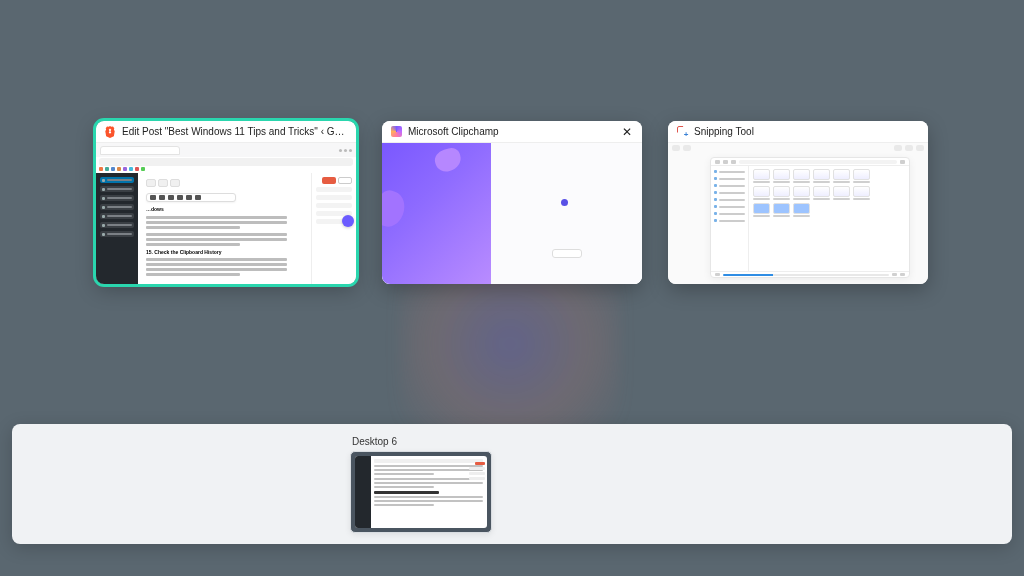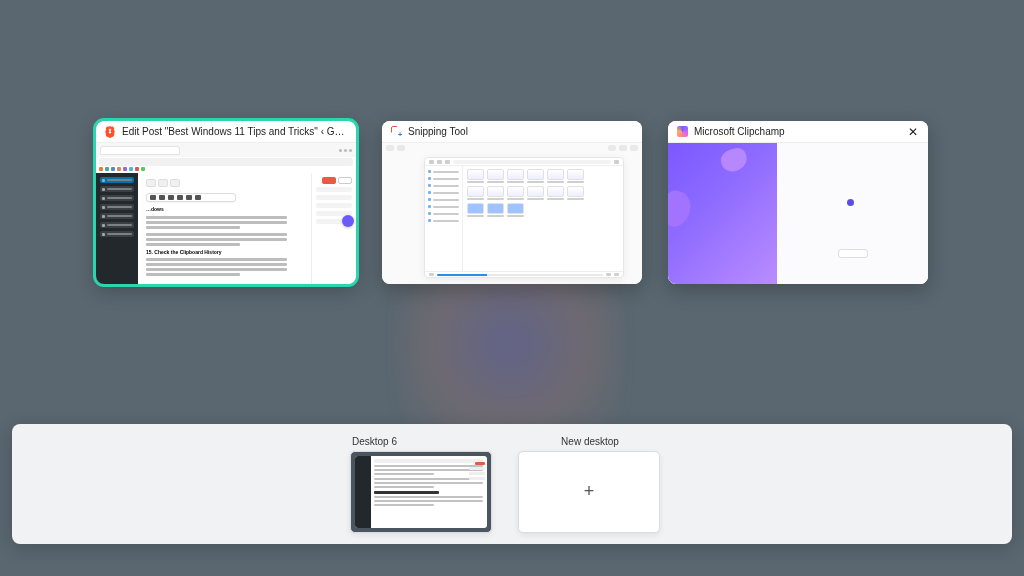--- a/index.html
+++ b/index.html
@@ -304,20 +304,42 @@
           </div>
         </div>
       </div>
       <div class="float-badge"></div>
     </div>
   </div>
 
   <div class="win-card">
     <div class="win-titlebar">
       <span class="icon-box">
+          <span class="clip-logo"></span>
+        </span>
+      <span class="title">Microsoft Clipchamp</span>
+      <span class="close-x">✕</span>
+    </div>
+    <div class="thumb-body clip-thumb">
+      <div class="clip-split">
+        <div class="clip-preview">
+          <div class="clip-blob1"></div>
+            <div class="clip-blob2"></div>
+        </div>
+        <div class="clip-panel">
+          <div class="clip-dot"></div>
+          <div class="clip-btn"></div>
+        </div>
+      </div>
+    </div>
+  </div>
+
+  <div class="win-card">
+    <div class="win-titlebar">
+      <span class="icon-box">
           <span class="snip-logo"></span>
         </span>
       <span class="title">Snipping Tool</span>
     </div>
     <div class="thumb-body snip-thumb">
       <div class="snip-app">
         <div class="snip-toolbar">
             <i></i>
             <i></i>
             <span class="sp"></span>
@@ -436,42 +458,20 @@
                   </div>
                 </div>
             </div>
           </div>
           <div class="snip-status">
               <i></i>
               <span class="bar"></span>
               <i></i>
               <i></i>
             </div>
-        </div>
-      </div>
-    </div>
-  </div>
-
-  <div class="win-card">
-    <div class="win-titlebar">
-      <span class="icon-box">
-          <span class="clip-logo"></span>
-        </span>
-      <span class="title">Microsoft Clipchamp</span>
-      <span class="close-x">✕</span>
-    </div>
-    <div class="thumb-body clip-thumb">
-      <div class="clip-split">
-        <div class="clip-preview">
-          <div class="clip-blob1"></div>
-            <div class="clip-blob2"></div>
-        </div>
-        <div class="clip-panel">
-          <div class="clip-dot"></div>
-          <div class="clip-btn"></div>
         </div>
       </div>
     </div>
   </div>
 
 </div>
 
 <div class="desktops-strip">
 
   <div class="desk">
@@ -497,20 +497,14 @@
               <i class="red"></i>
               <i></i>
               <i></i>
               <i></i>
             </div>
         </div>
       </div>
     </div>
   </div>
 
-  <div class="desk new-desk">
-    <div class="desk-label">New desktop</div>
-    <div class="desk-thumb">
-      <span class="plus">+</span>
-    </div>
-  </div>
 
 </div>
 
 </body></html>

